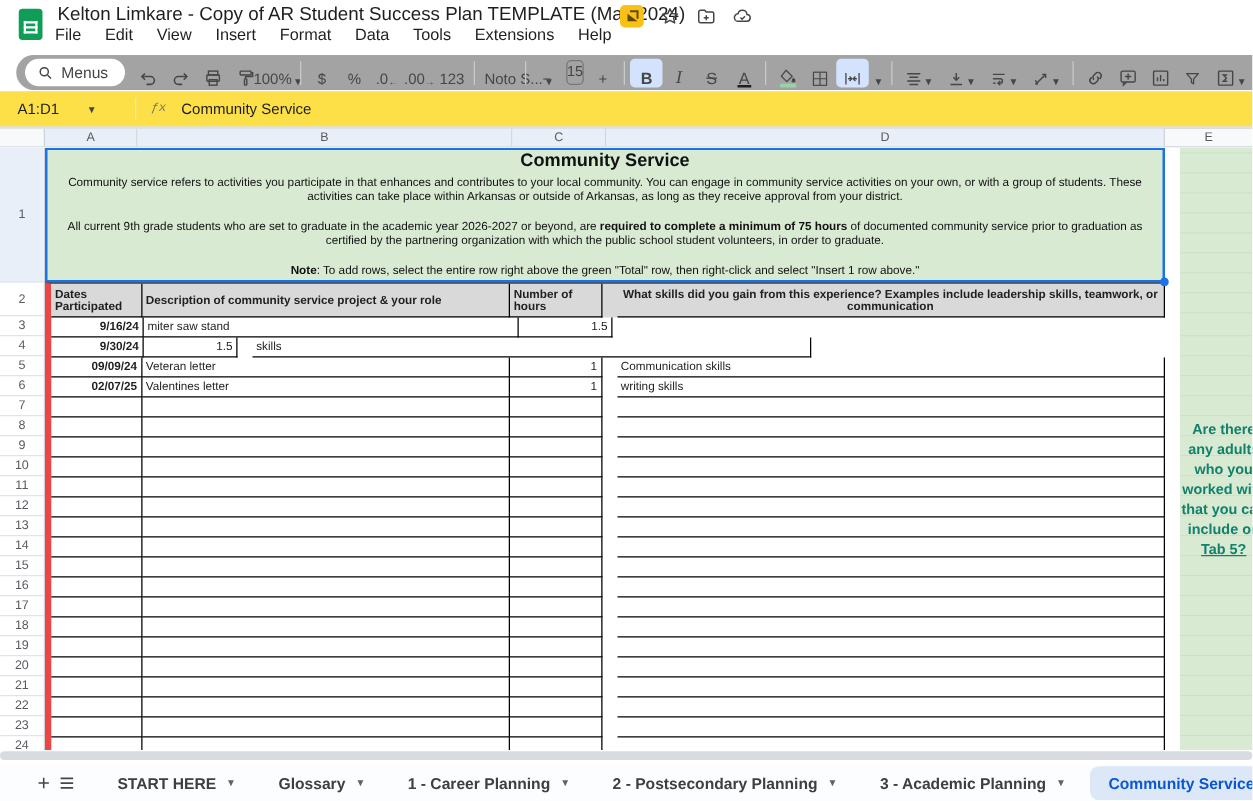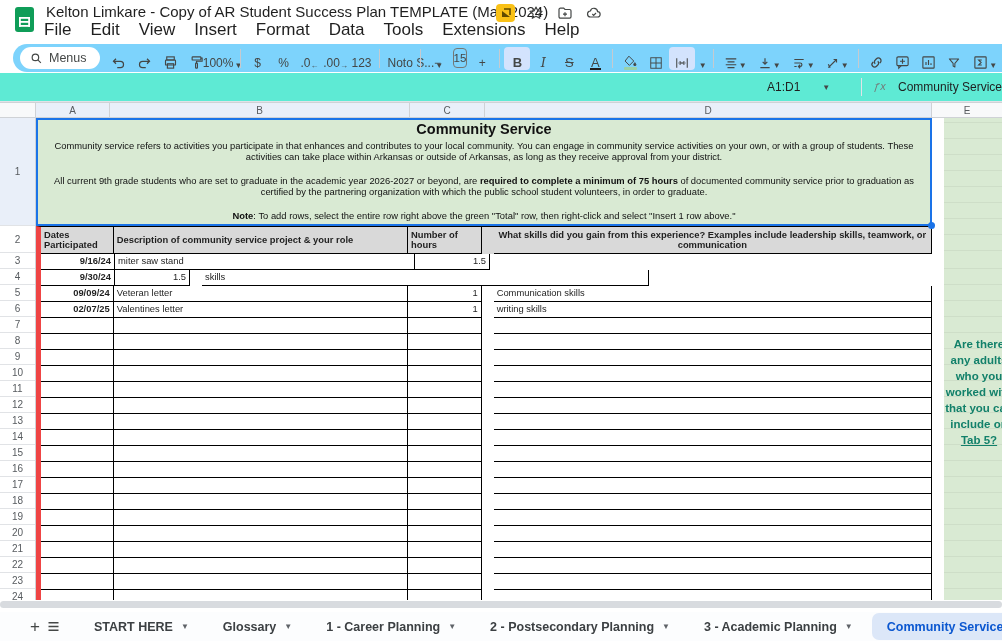--- a/index.html
+++ b/index.html
@@ -8,43 +8,43 @@
     background:#fff;font-family:"Liberation Sans",sans-serif;color:#1f1f1f;
     -webkit-font-smoothing:antialiased;
   }
   
   .titlebar{position:absolute;top:0;left:0;width:1002px;height:44px;background:#fff;}
   .sheets-logo{position:absolute;left:11px;top:6px;width:27px;height:27px;}
   .doc-title{position:absolute;left:46px;top:3px;font-size:15px;color:#1f1f1f;white-space:nowrap;}
   .title-icons{position:absolute;left:496px;top:3px;display:flex;align-items:center;gap:13px;height:20px;}
   .badge-yellow{width:19px;height:18px;background:#f9c116;border-radius:4px;display:flex;align-items:center;justify-content:center;}
   .ticon{width:16px;height:16px;display:flex;align-items:center;justify-content:center;color:#444746;}
-  .menubar{position:absolute;left:44px;top:20px;display:flex;gap:19px;font-size:17px;color:#1f1f1f;}
+  .menubar{position:absolute;left:44px;top:20px;display:flex;gap:19px;font-size:13px;color:#1f1f1f;}
   .menu-item{cursor:default;}
   
-  .toolbar{position:absolute;top:44px;left:13px;width:989px;height:28px;background:#7dd3fc;
+  .toolbar{position:absolute;top:44px;left:13px;width:989px;height:28px;background:#a3a3a3;
     border-radius:22px 0 0 22px;display:flex;align-items:center;padding-left:7px;box-sizing:border-box;
     overflow:hidden;white-space:nowrap;color:#444746;}
   .menus-pill{background:#fff;border-radius:14px;height:22px;display:flex;align-items:center;gap:6px;
     padding:0 13px 0 10px;font-size:12.5px;color:#444746;margin-right:6px;}
   .tb-btn{min-width:24px;height:23px;display:flex;align-items:flex-end;justify-content:center;border-radius:4px;
     font-size:12px;color:#444746;padding:0 1px;}
   .tb-btn.letter{font-size:13px;width:24px;}
   .tb-btn.active{background:#d3e3fd;}
   .tb-arrow{font-size:8px;color:#444746;margin-left:1px;}
   .tb-div{width:1px;height:19px;background:#c6cacf;margin:0 4px;flex:0 0 1px;}
   .fs-box{width:24px;height:18px;border:1px solid #747775;border-radius:4px;display:flex;align-items:center;
     justify-content:center;font-size:11.5px;margin:0 2px;}
   .u-black{border-bottom:2.5px solid #1f1f1f;line-height:11px;display:inline-block;padding:0 1px;}
   .u-green{display:inline-flex;flex-direction:column;align-items:center;}
   .u-green .bar{width:13px;height:3px;background:#9ad2a8;margin-top:1px;border-radius:1px;}
   svg.ic{display:block;}
   
-  .formulabar{position:absolute;top:73px;left:0;width:1002px;height:28px;background:#5eead4;
-    border-bottom:1px solid #e0e3e7;display:flex;align-items:center;font-size:12px;justify-content:flex-end;}
+  .formulabar{position:absolute;top:73px;left:0;width:1002px;height:28px;background:#fde047;
+    border-bottom:1px solid #e0e3e7;display:flex;align-items:center;font-size:12px;}
   .namebox{width:108px;height:100%;display:flex;align-items:center;padding-left:14px;box-sizing:border-box;color:#1f1f1f;}
   .namebox .tb-arrow{margin-left:22px;}
   .fb-div{width:1px;height:18px;background:#e0e3e7;}
   .fx{font-style:italic;color:#747775;margin:0 12px 0 12px;font-family:Liberation Mono, monospace;font-size:10px;}
   .fb-value{color:#1f1f1f;font-size:12px;}
   
   .colheaders{position:absolute;top:102px;left:0;width:1002px;height:16px;background:#f8f9fa;
     border-top:1px solid #cfd2d6;border-bottom:1px solid #cfd2d6;box-sizing:border-box;}
   .colhead{position:absolute;top:0;height:14px;border-right:1px solid #cfd2d6;display:flex;align-items:center;
     justify-content:center;font-size:10px;color:#575b5f;box-sizing:border-box;}

